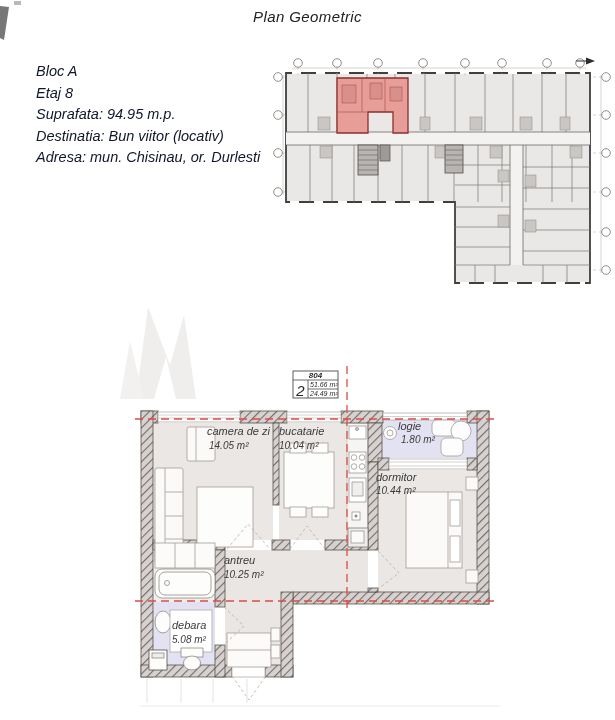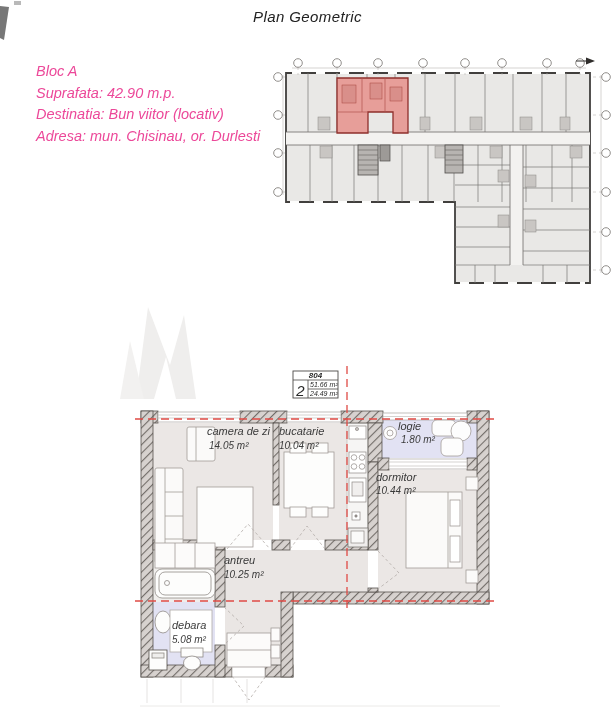--- a/index.html
+++ b/index.html
@@ -5,41 +5,42 @@
   html,body{margin:0;padding:0;background:#888;}
   .page{
     position:relative;width:615px;height:720px;background:#ffffff;
     font-family:"Liberation Sans",sans-serif;font-style:italic;color:#1c1c1c;
     overflow:hidden;margin:0 auto;
   }
   .page-title{
     position:absolute;top:8px;left:0;width:615px;text-align:center;
     font-size:15px;letter-spacing:.4px;color:#222;
   }
-  .info-block{position:absolute;left:36px;top:61px;font-size:14.5px;line-height:21.5px;color:#ec4899;}
+  .info-block{position:absolute;left:36px;top:61px;font-size:14.5px;line-height:21.5px;color:#0f172a;}
   .info-block div{white-space:nowrap;}
   svg text{font-family:"Liberation Sans",sans-serif;font-style:italic;}
   .roomname{font-size:11px;fill:#3a3a3a;}
   .roomarea{font-size:10px;fill:#3a3a3a;}
 </style>
 </head>
 <body>
 
 <div class="page">
 
   <svg width="30" height="50" style="position:absolute;left:0;top:0">
     <polygon points="0,6 9,7 4,40 0,38" fill="#4a4a4a" opacity="0.75"></polygon>
     <rect x="14" y="1" width="7" height="4" fill="#8a8a8a" opacity="0.6"></rect>
   </svg>
 
   <div class="page-title">Plan Geometric</div>
 
   <div class="info-block">
     <div>Bloc A</div>
-    <div>Suprafata: 42.90 m.p.</div>
+    <div>Etaj 8</div>
+    <div>Suprafata: 94.95 m.p.</div>
     <div>Destinatia: Bun viitor (locativ)</div>
     <div>Adresa: mun. Chisinau, or. Durlesti</div>
   </div>
 
   <svg width="95" height="110" style="position:absolute;left:118px;top:295px">
     <polygon points="18,104 30,12 52,70 66,20 78,104 58,104 48,62 36,104" fill="#efeeed"></polygon>
     <polygon points="2,104 12,46 26,104" fill="#f2f1f0"></polygon>
   </svg>
 
   <svg viewBox="0 0 345 235" width="345" height="235" style="position:absolute;left:270px;top:55px">

